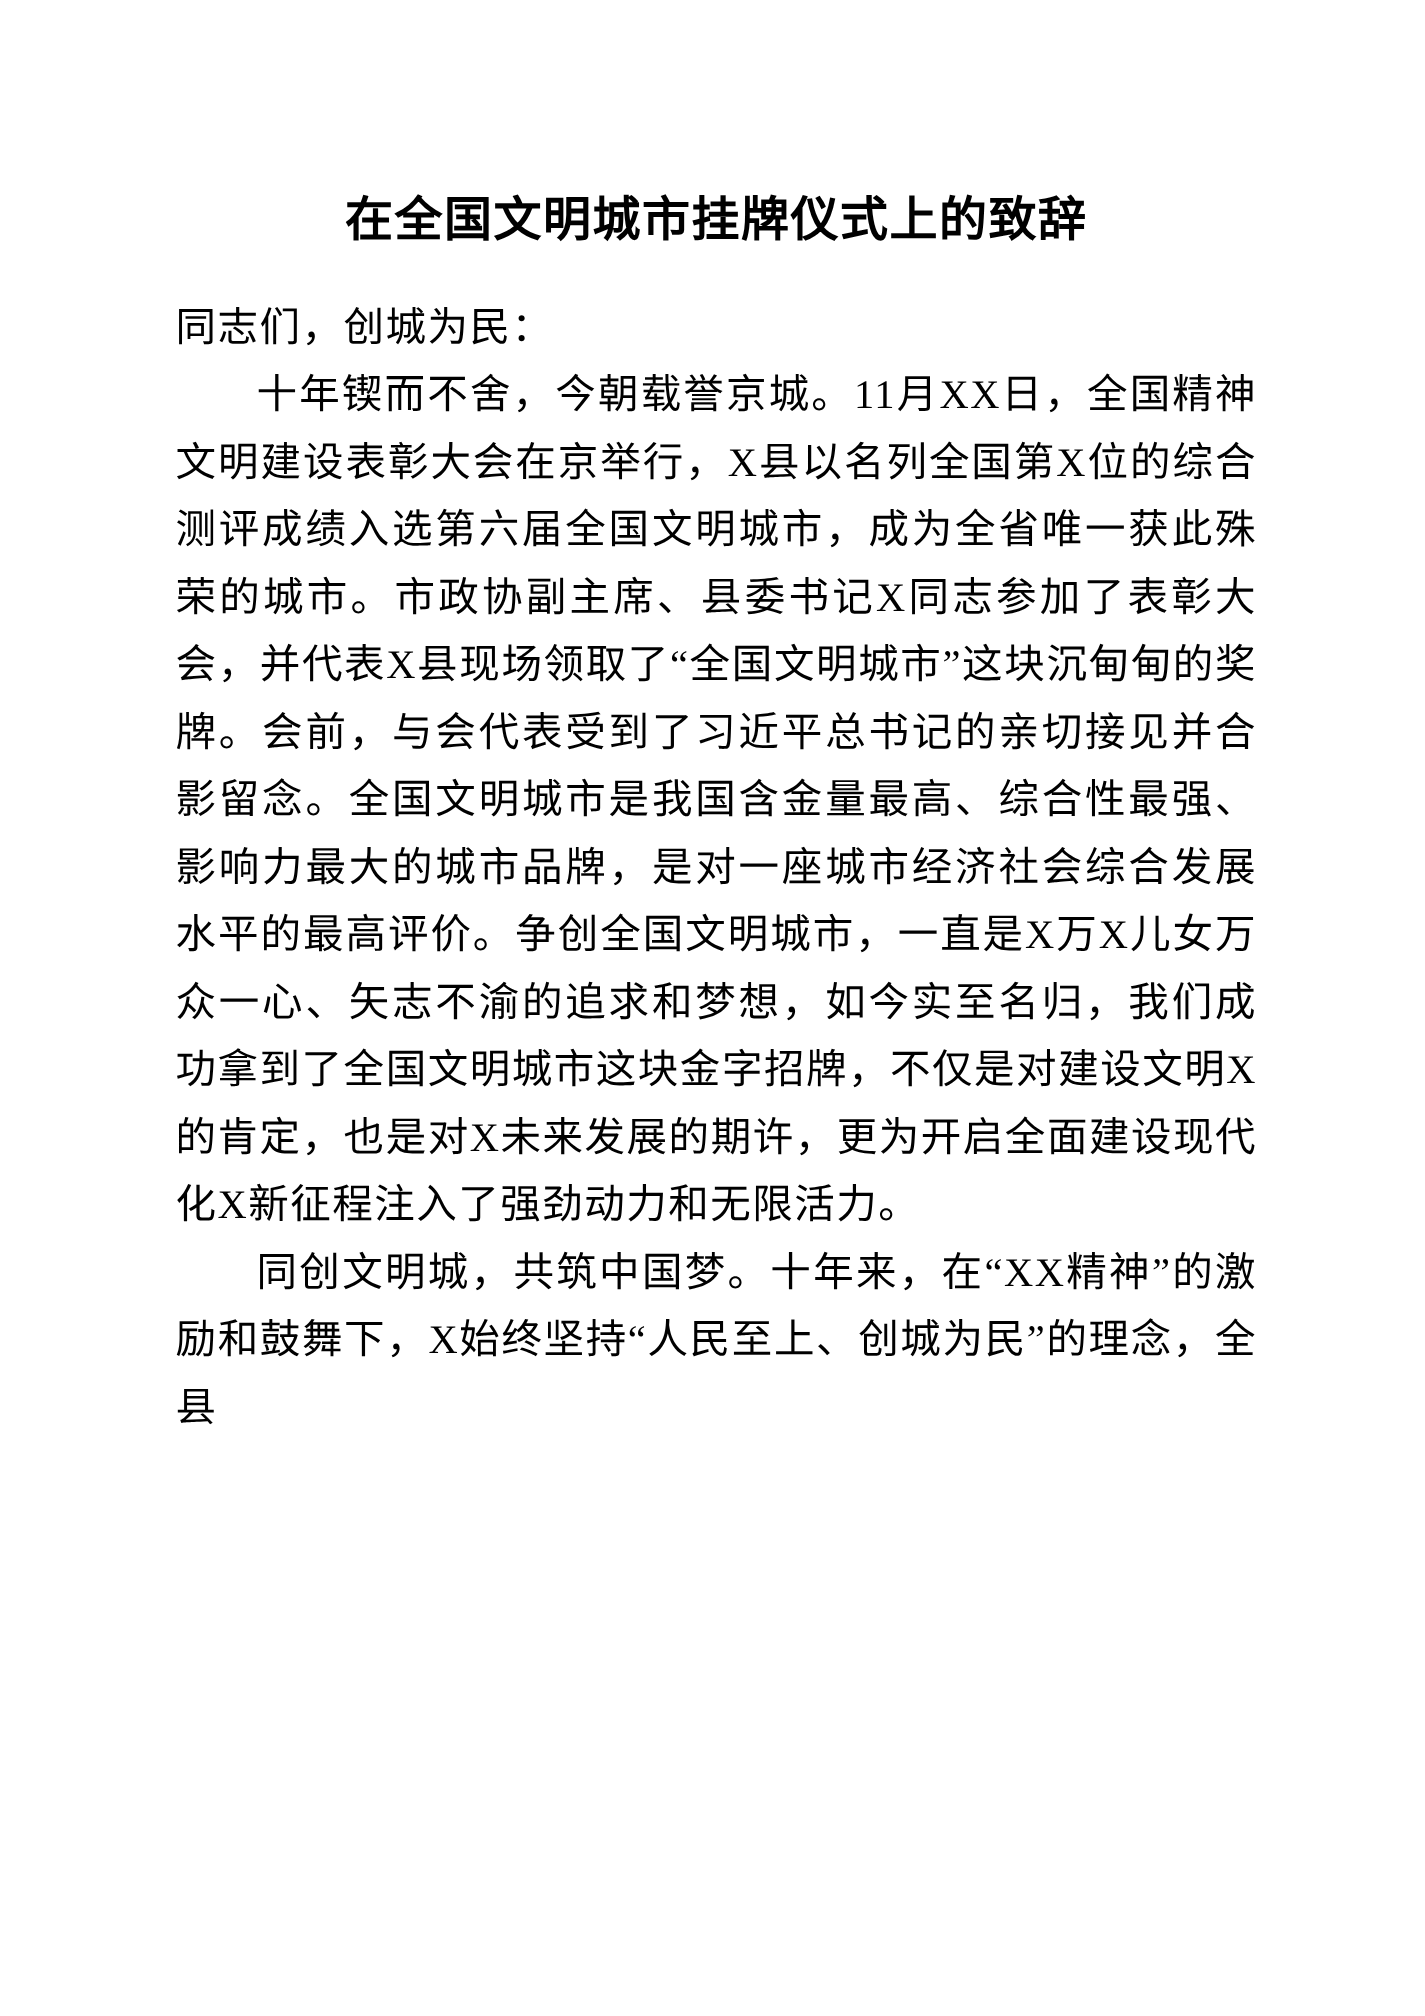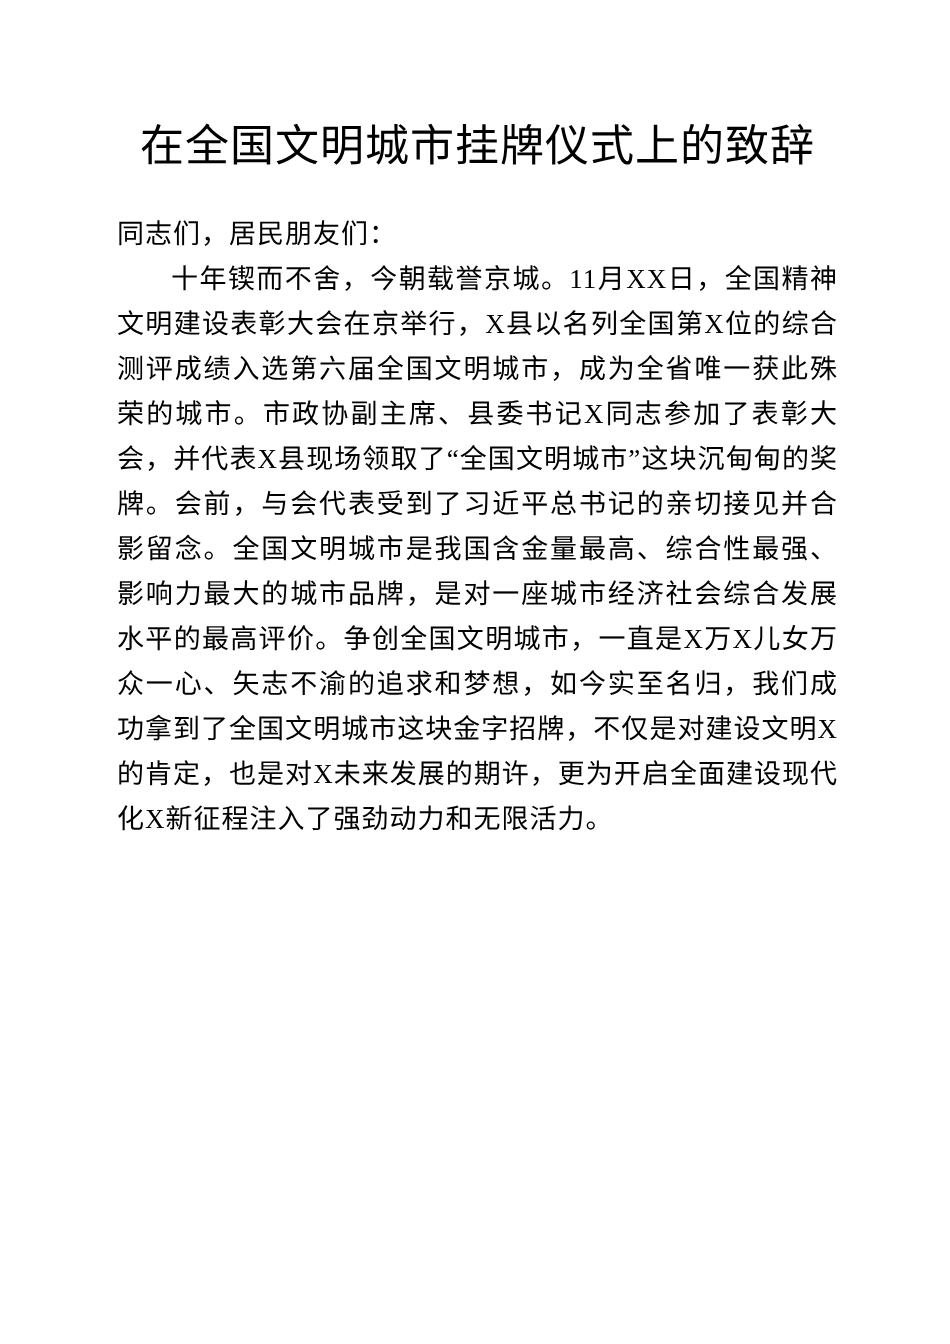--- a/index.html
+++ b/index.html
@@ -17,27 +17,27 @@
     overflow: hidden;
     font-family: "Liberation Serif", "DejaVu Serif", serif;
     color: #000000;
   }
 
   .doc {
     padding: 120px 112px 0 117px;
   }
 
   .doc-title {
-    font-size: 44px;
+    font-size: 32px;
     line-height: 52px;
-    font-weight: normal;
+    font-weight: bold;
     text-align: center;
     letter-spacing: 1px;
     font-family: "DejaVu Serif", "Liberation Serif", serif;
-    margin-bottom: 40px;
+    margin-bottom: 24px;
   }
 
   .doc-body p {
     font-size: 27px;
     line-height: 45px;
     text-align: justify;
     text-justify: inter-ideograph;
     letter-spacing: 1px;
     word-break: break-all;
   }
@@ -51,20 +51,21 @@
   }
 </style>
 </head>
 <body>
 
 <div class="page">
   <div class="doc">
     <h1 class="doc-title">在全国文明城市挂牌仪式上的致辞</h1>
 
     <div class="doc-body">
-      <p class="salutation">同志们，居民朋友们：</p>
+      <p class="salutation">同志们，创城为民：</p>
 
 
       <p class="para">十年锲而不舍，今朝载誉京城。11月XX日，全国精神文明建设表彰大会在京举行，X县以名列全国第X位的综合测评成绩入选第六届全国文明城市，成为全省唯一获此殊荣的城市。市政协副主席、县委书记X同志参加了表彰大会，并代表X县现场领取了“全国文明城市”这块沉甸甸的奖牌。会前，与会代表受到了习近平总书记的亲切接见并合影留念。全国文明城市是我国含金量最高、综合性最强、影响力最大的城市品牌，是对一座城市经济社会综合发展水平的最高评价。争创全国文明城市，一直是X万X儿女万众一心、矢志不渝的追求和梦想，如今实至名归，我们成功拿到了全国文明城市这块金字招牌，不仅是对建设文明X的肯定，也是对X未来发展的期许，更为开启全面建设现代化X新征程注入了强劲动力和无限活力。</p>
 
+      <p class="para">同创文明城，共筑中国梦。十年来，在“XX精神”的激励和鼓舞下，X始终坚持“人民至上、创城为民”的理念，全县</p>
     </div>
   </div>
 </div>
 
 </body></html>

